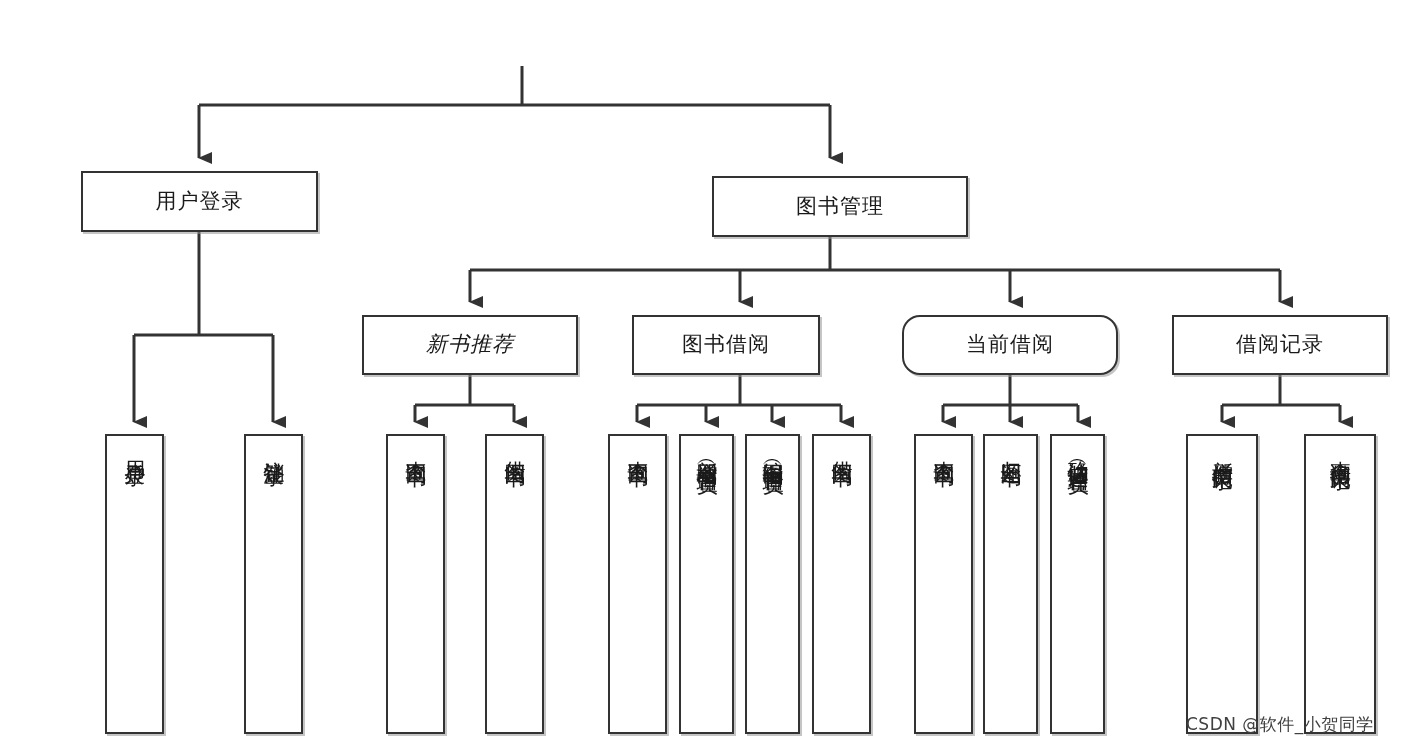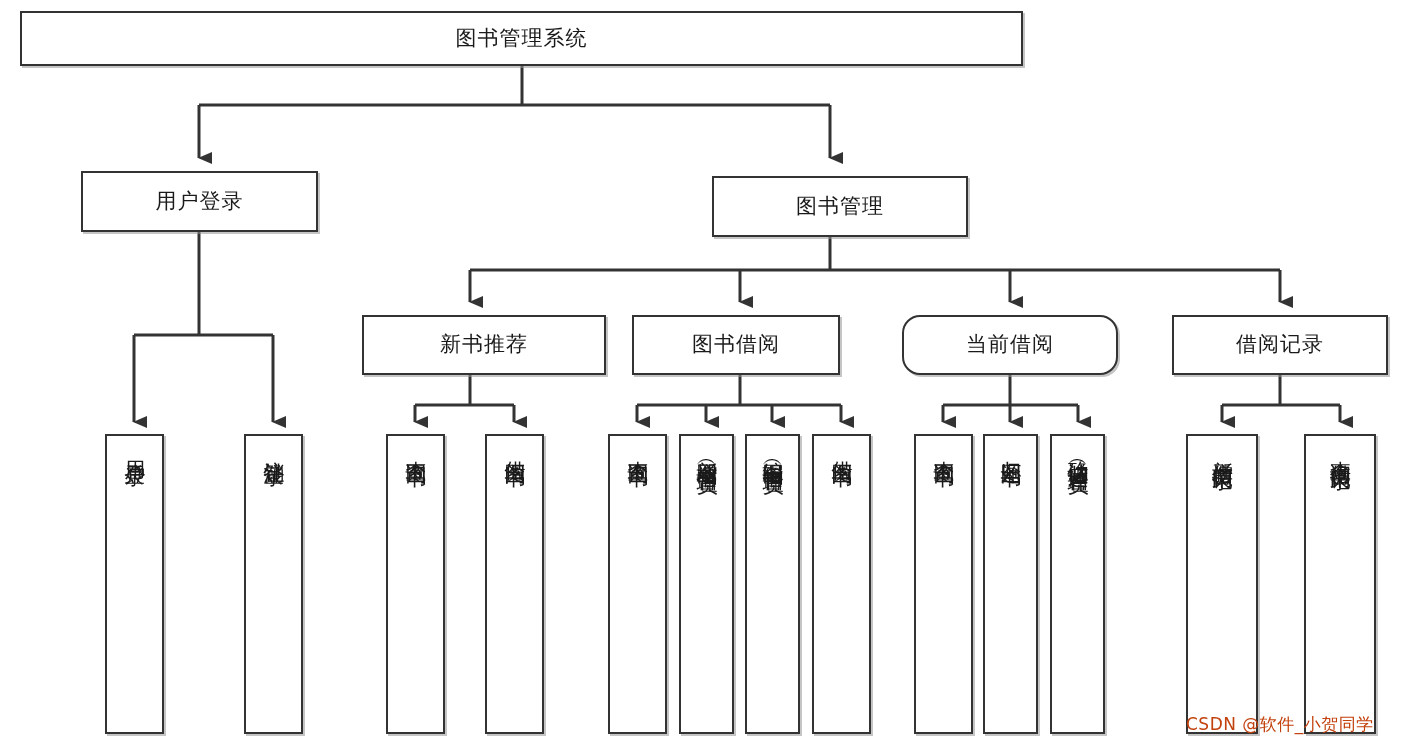--- a/index.html
+++ b/index.html
@@ -53,21 +53,21 @@
     line-height: 1.38;
     letter-spacing: 2px;
     white-space: nowrap;
     transform: rotate(0deg);
   }
   .watermark {
     position: absolute;
     left: 1186px;
     top: 713px;
     font-size: 17px;
-    color: #c2410c;
+    color: #404040;
     letter-spacing: 0.5px;
     white-space: nowrap;
     z-index: 6;
     pointer-events: none;
   }
 </style>
 </head>
 <body>
 
 <div id="canvas">
@@ -117,35 +117,32 @@
       <path d="M1010,405 L1010,422" marker-end="url(#arrow)"></path>
       <path d="M1078,405 L1078,422" marker-end="url(#arrow)"></path>
 
       <path d="M1280,375 L1280,405"></path>
       <path d="M1222,405 L1340,405"></path>
       <path d="M1222,405 L1222,422" marker-end="url(#arrow)"></path>
       <path d="M1340,405 L1340,422" marker-end="url(#arrow)"></path>
     </g>
   </svg>
 
-  <div class="node h" style="left:20px; top:11px; width:1003px; height:55px;">
-    <span>图书管理系统</span>
-  </div>
 
   <div class="node h" style="left:81px; top:171px; width:237px; height:61px;">
     <span>用户登录</span>
   </div>
   <div class="node h" style="left:712px; top:176px; width:256px; height:61px;">
     <span>图书管理</span>
   </div>
 
-  <div class="node h" style="left:362px; top:315px; width:244px; height:60px;">
+  <div class="node h" style="left:362px; top:315px; width:216px; height:60px;font-style:italic;">
     <span>新书推荐</span>
   </div>
-  <div class="node h" style="left:632px; top:315px; width:208px; height:60px;text-align:right;">
+  <div class="node h" style="left:632px; top:315px; width:188px; height:60px;text-align:right;">
     <span>图书借阅</span>
   </div>
   <div class="node h" style="left:902px; top:315px; width:216px; height:60px;border-radius:18px;">
     <span>当前借阅</span>
   </div>
   <div class="node h" style="left:1172px; top:315px; width:216px; height:60px;align-items:center;">
     <span>借阅记录</span>
   </div>
 
   <div class="node v" style="left:105px; top:434px; width:59px; height:300px;">

